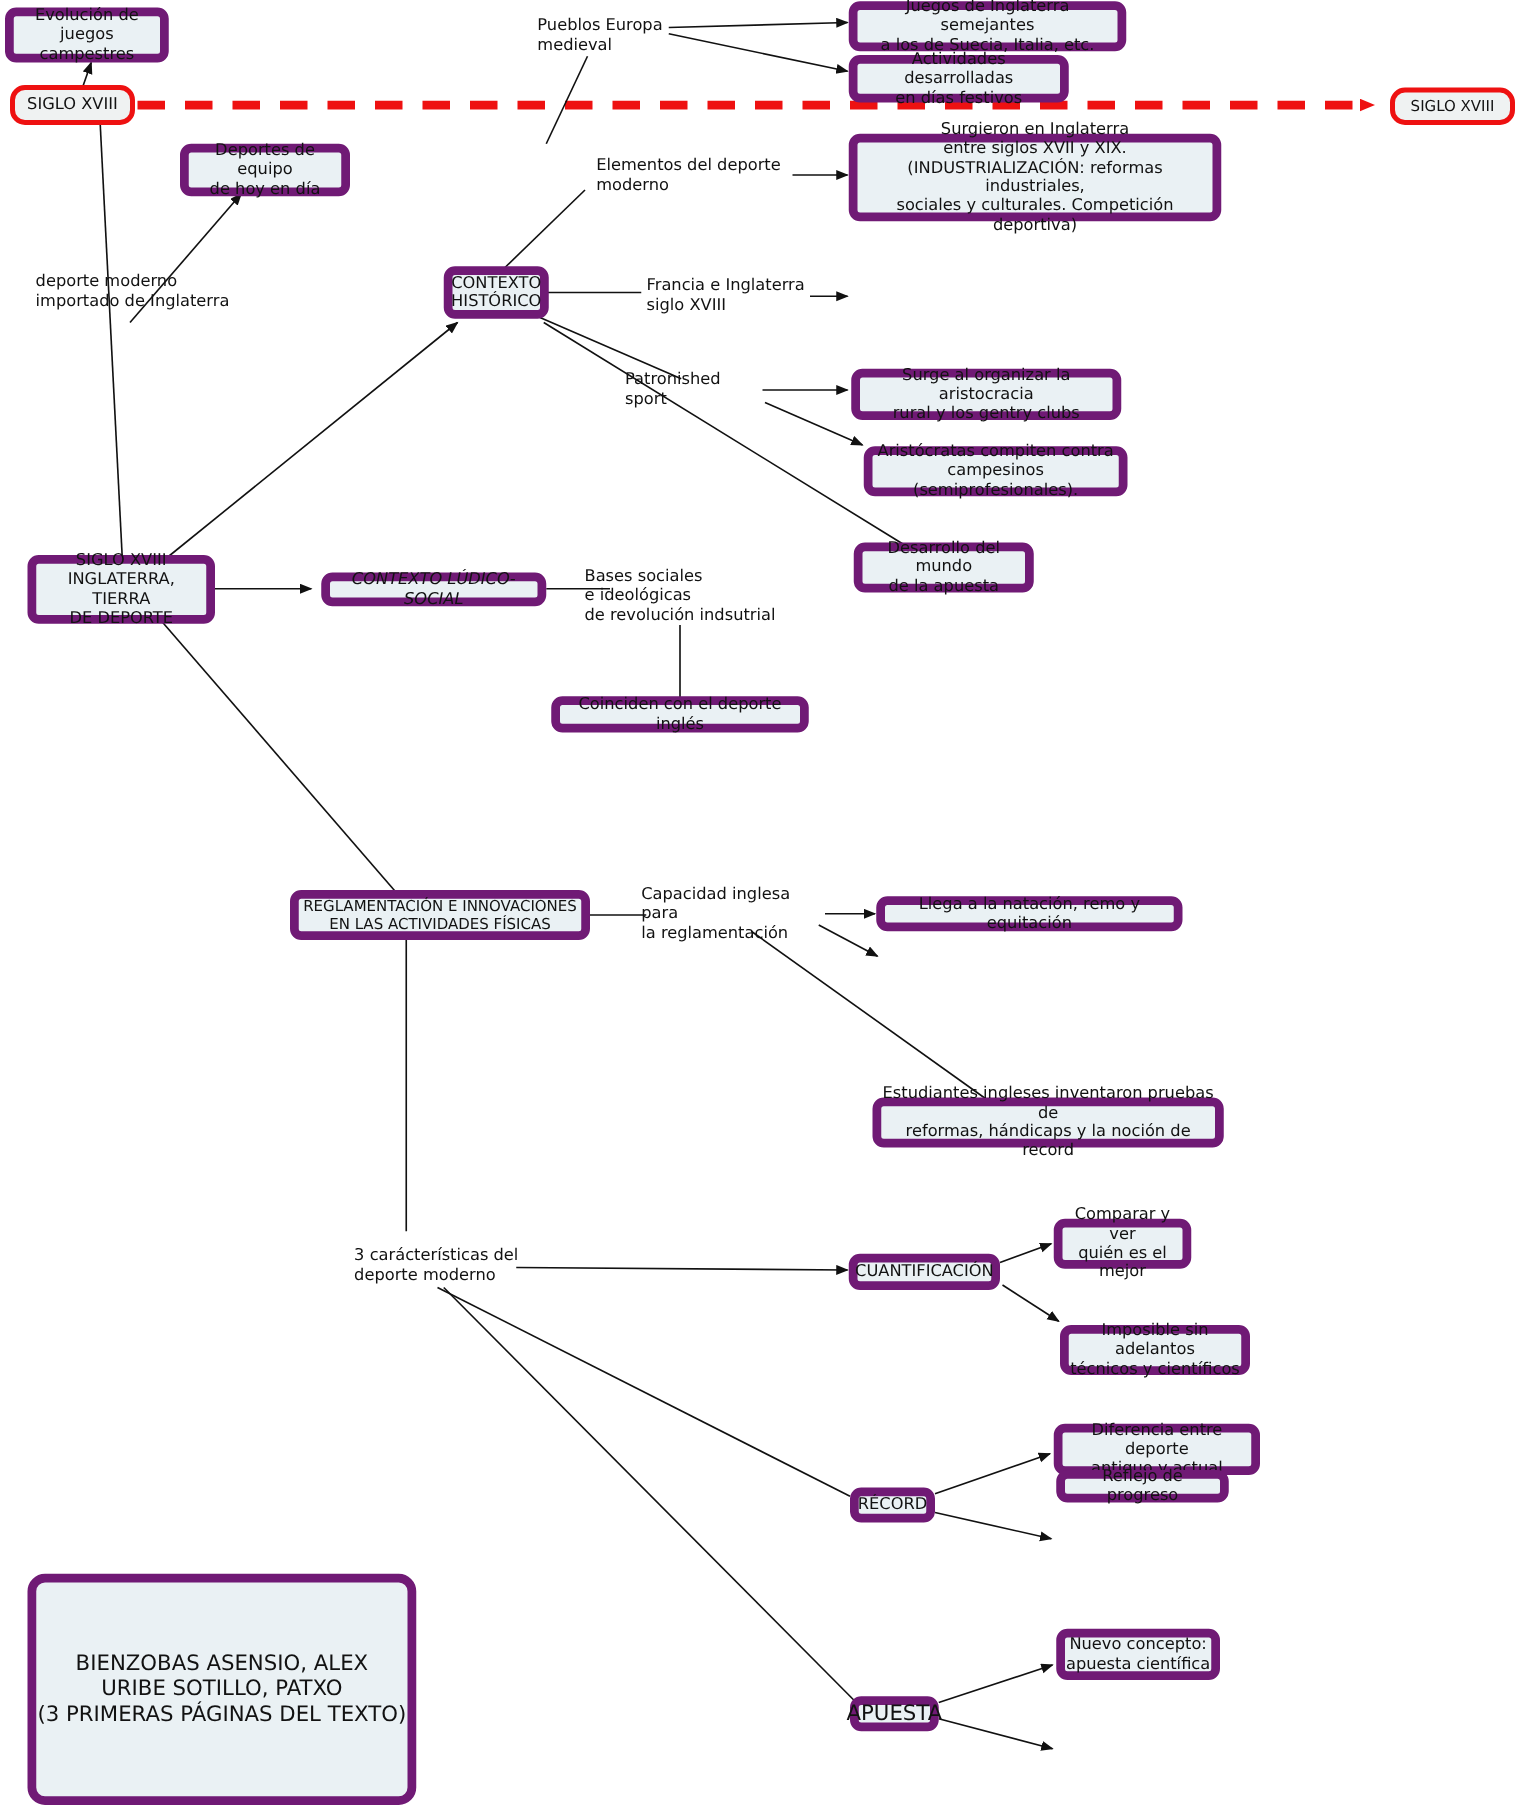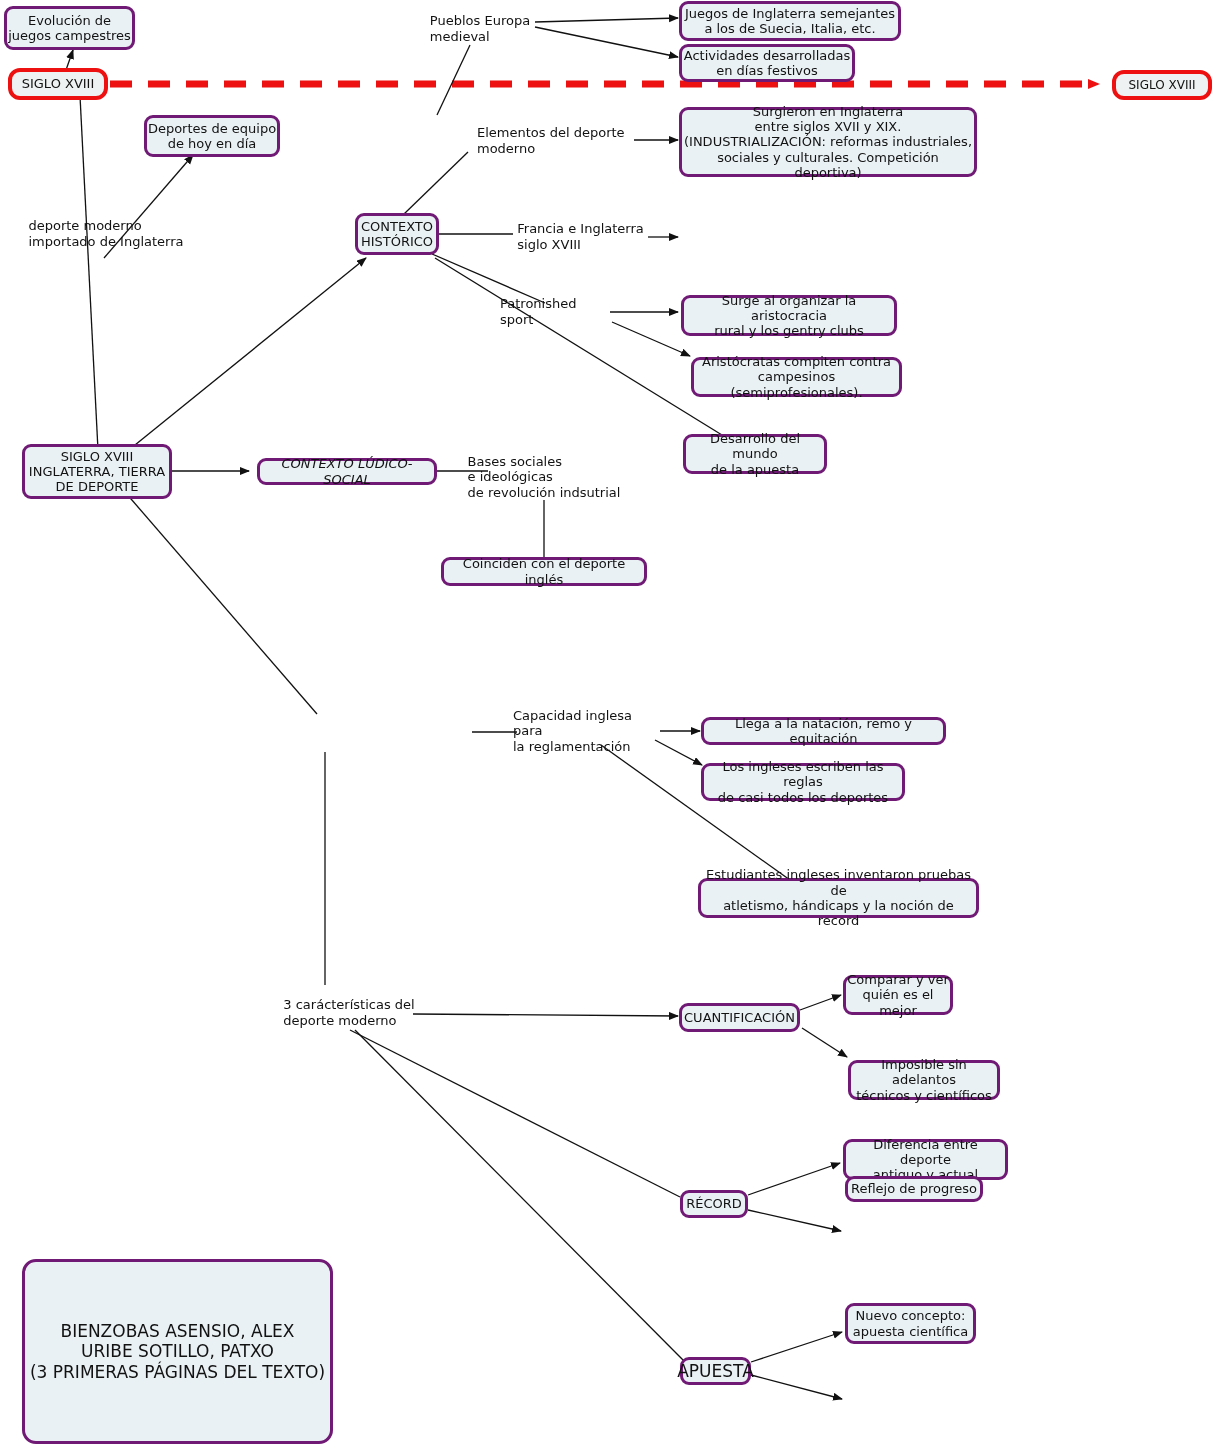--- a/index.html
+++ b/index.html
@@ -20,21 +20,21 @@
     left: 0;
     top: 0;
     width: 1212px;
     height: 1450px;
     pointer-events: none;
   }
   .node {
     position: absolute;
     box-sizing: border-box;
     background: #eaf1f4;
-    border: 3px solid #701a75;
+    border: 7px solid #701a75;
     border-radius: 9px;
     color: #121212;
     display: flex;
     align-items: center;
     justify-content: center;
     text-align: center;
     line-height: 1.18;
     white-space: pre-line;
     z-index: 3;
   }
@@ -180,28 +180,28 @@
 de la apuesta</div>
 
   <div class="node" style="left:22px; top:444px; width:150px; height:55px; font-size:13px;">SIGLO XVIII
 INGLATERRA, TIERRA
 DE DEPORTE</div>
 
   <div class="node" style="left:257px; top:458px; width:180px; height:27px; font-size:13px;font-style:italic;">CONTEXTO LÚDICO-SOCIAL</div>
 
   <div class="node" style="left:441px; top:557px; width:206px; height:29px; font-size:13px;">Coinciden con el deporte inglés</div>
 
+  <div class="node" style="left:232px; top:712px; width:240px; height:40px; font-size:12px;">REGLAMENTACIÓN E INNOVACIONES
+EN LAS ACTIVIDADES FÍSICAS</div>
 
   <div class="node" style="left:701px; top:717px; width:245px; height:28px; font-size:13px;">Llega a la natación, remo y equitación</div>
 
-  <div class="node" style="left:701px; top:763px; width:204px; height:38px; font-size:13px;">Los ingleses escriben las reglas
-de casi todos los deportes</div>
 
   <div class="node" style="left:698px; top:878px; width:281px; height:40px; font-size:13px;">Estudiantes ingleses inventaron pruebas de
-atletismo, hándicaps y la noción de record</div>
+reformas, hándicaps y la noción de record</div>
 
   <div class="node" style="left:679px; top:1003px; width:121px; height:29px; font-size:13px;">CUANTIFICACIÓN</div>
 
   <div class="node" style="left:843px; top:975px; width:110px; height:40px; font-size:13px;">Comparar y ver
 quién es el mejor</div>
 
   <div class="node" style="left:848px; top:1060px; width:152px; height:40px; font-size:13px;">Imposible sin adelantos
 técnicos y científicos</div>
 
   <div class="node" style="left:680px; top:1190px; width:68px; height:28px; font-size:13px;">RÉCORD</div>

